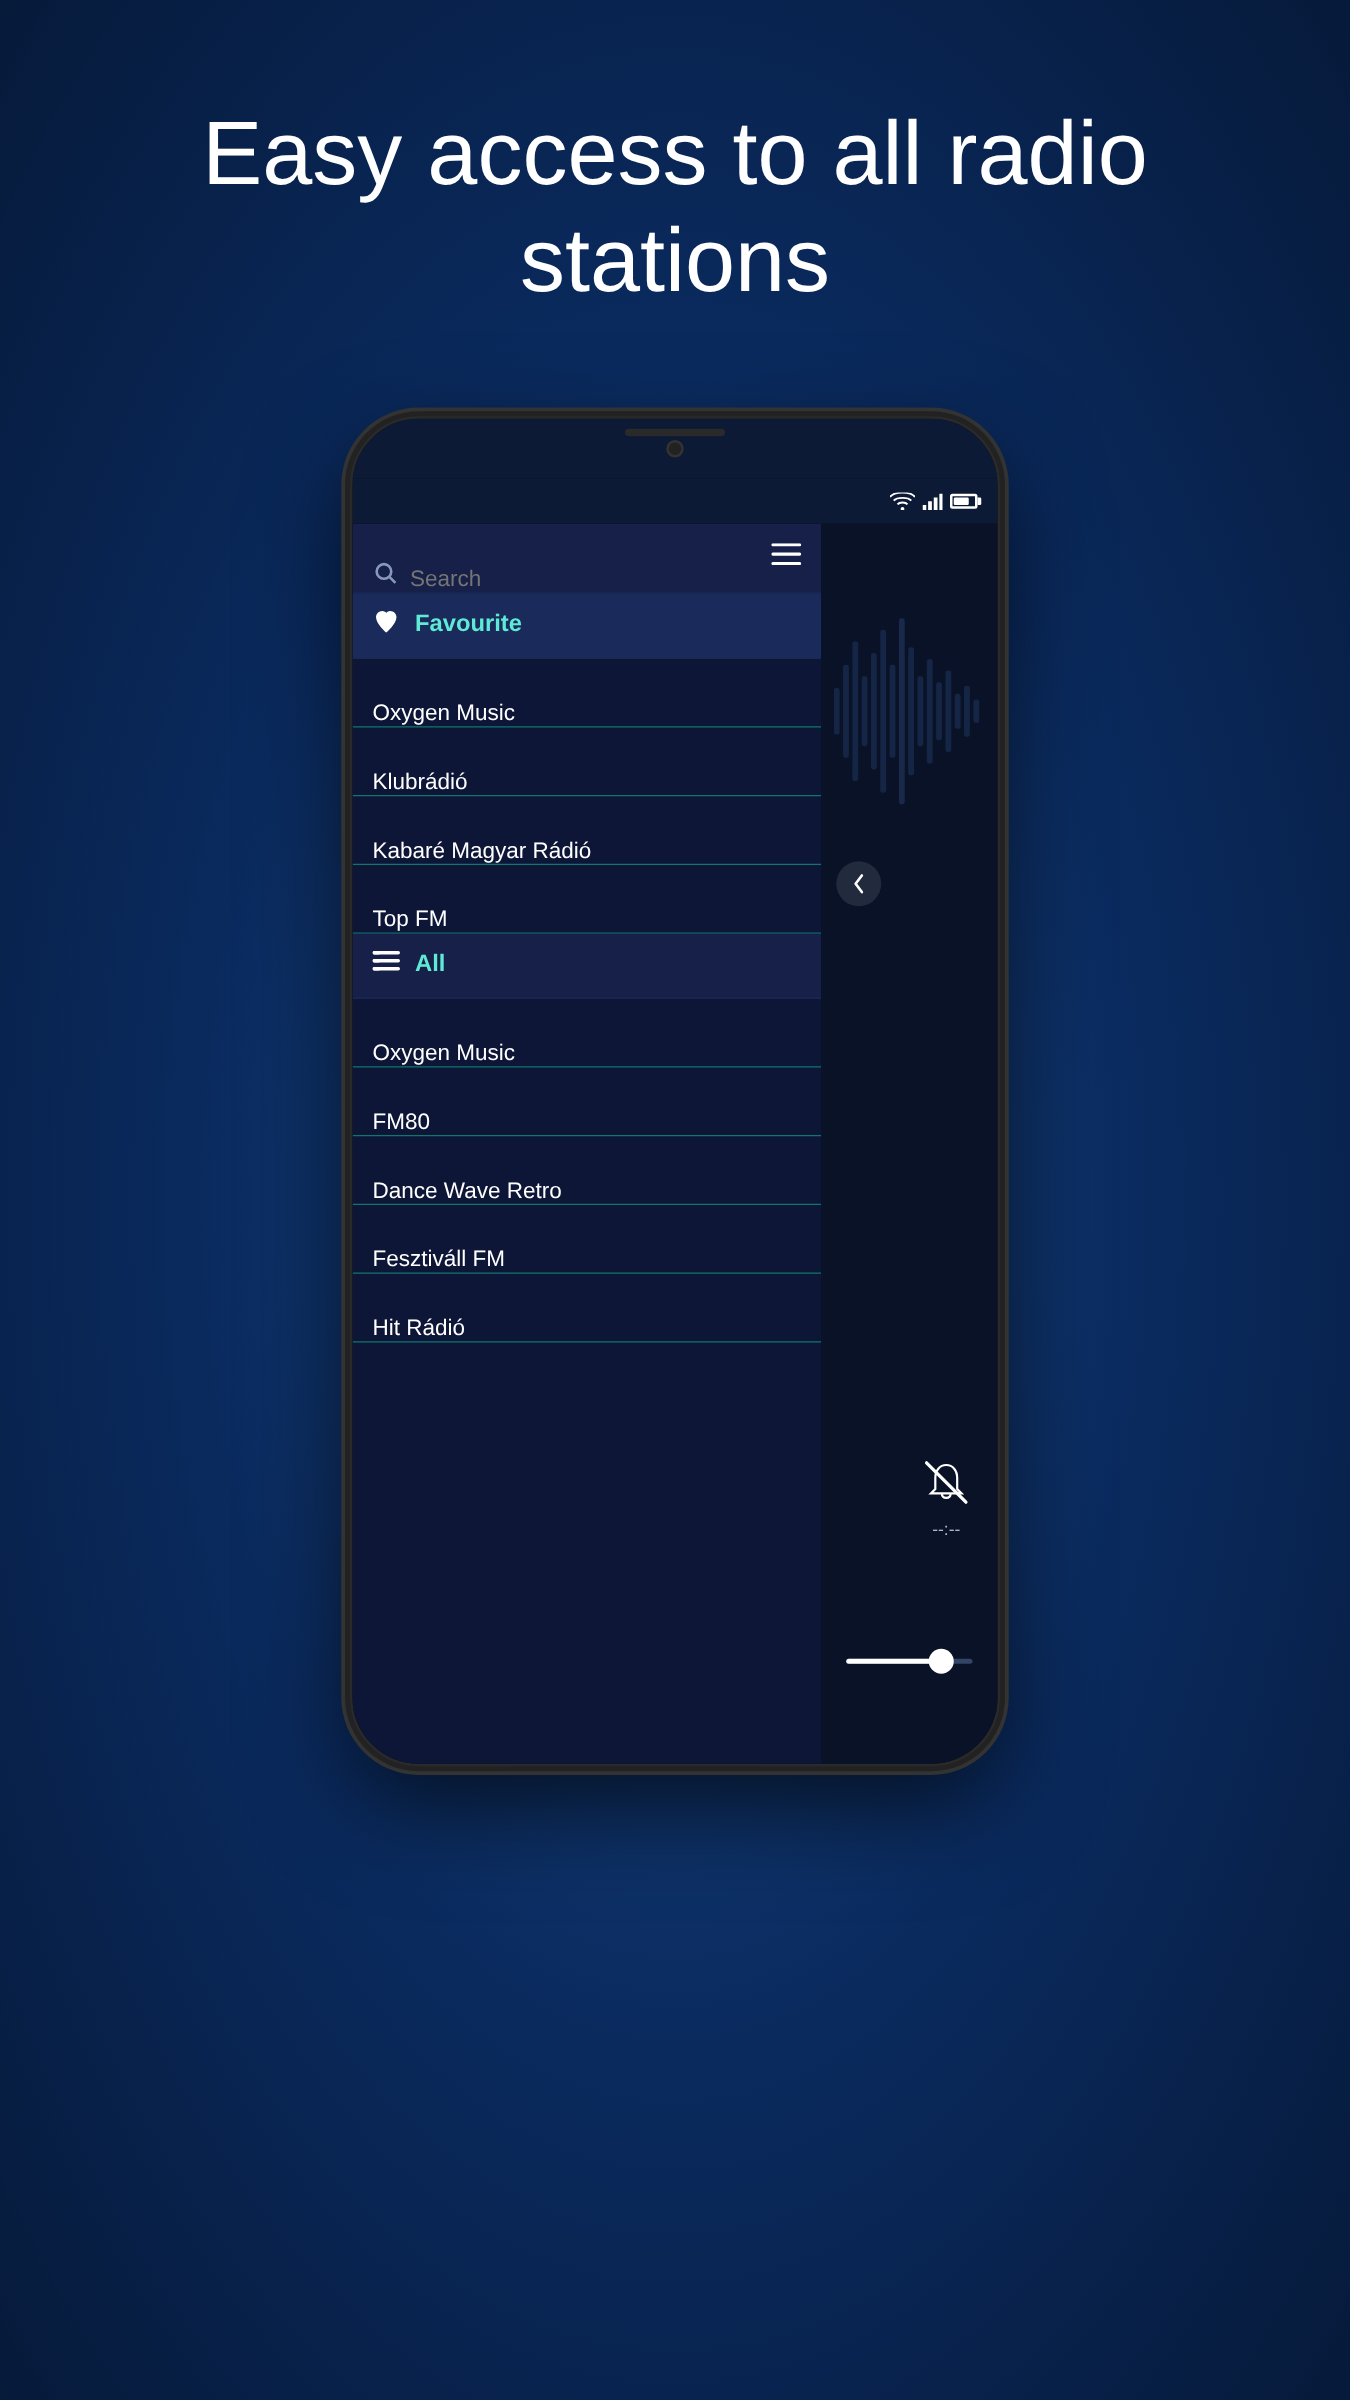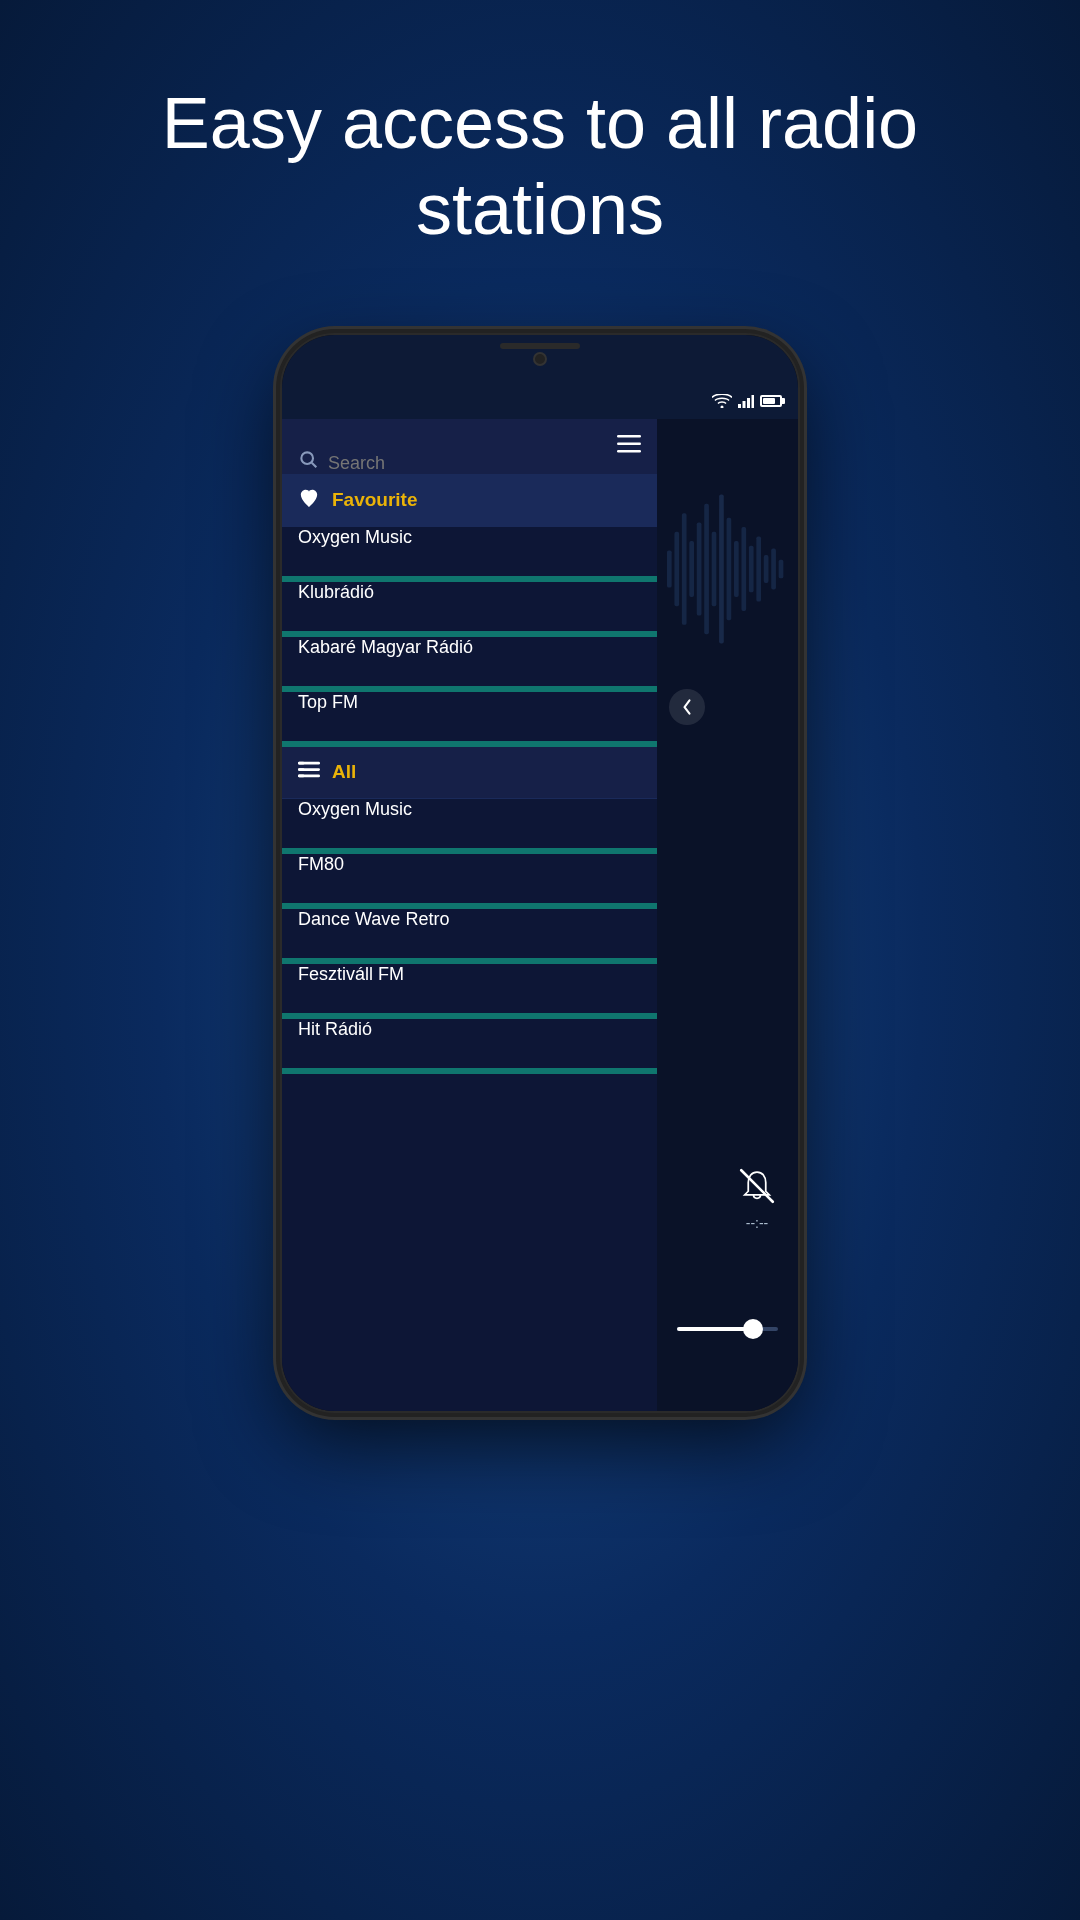--- a/index.html
+++ b/index.html
@@ -199,32 +199,32 @@
     .category-header.selected {
       background: #1a2a5a;
     }
 
     .category-icon {
       font-size: 20px;
       color: #fff;
     }
 
     .category-label {
-      color: #eab308;
+      color: #5eead4;
       font-size: 19px;
       font-weight: 600;
     }
 
     
     .station-item {
       height: 55px;
       display: flex;
-      align-items: flex-start;
+      align-items: flex-end;
       padding: 0 16px;
-      border-bottom: 6px solid #0f766e;
+      border-bottom: 1px solid #0f766e;
       cursor: pointer;
     }
 
     .station-name {
       color: #ffffff;
       font-size: 18px;
     }
 
     
     .right-panel-waveform {

